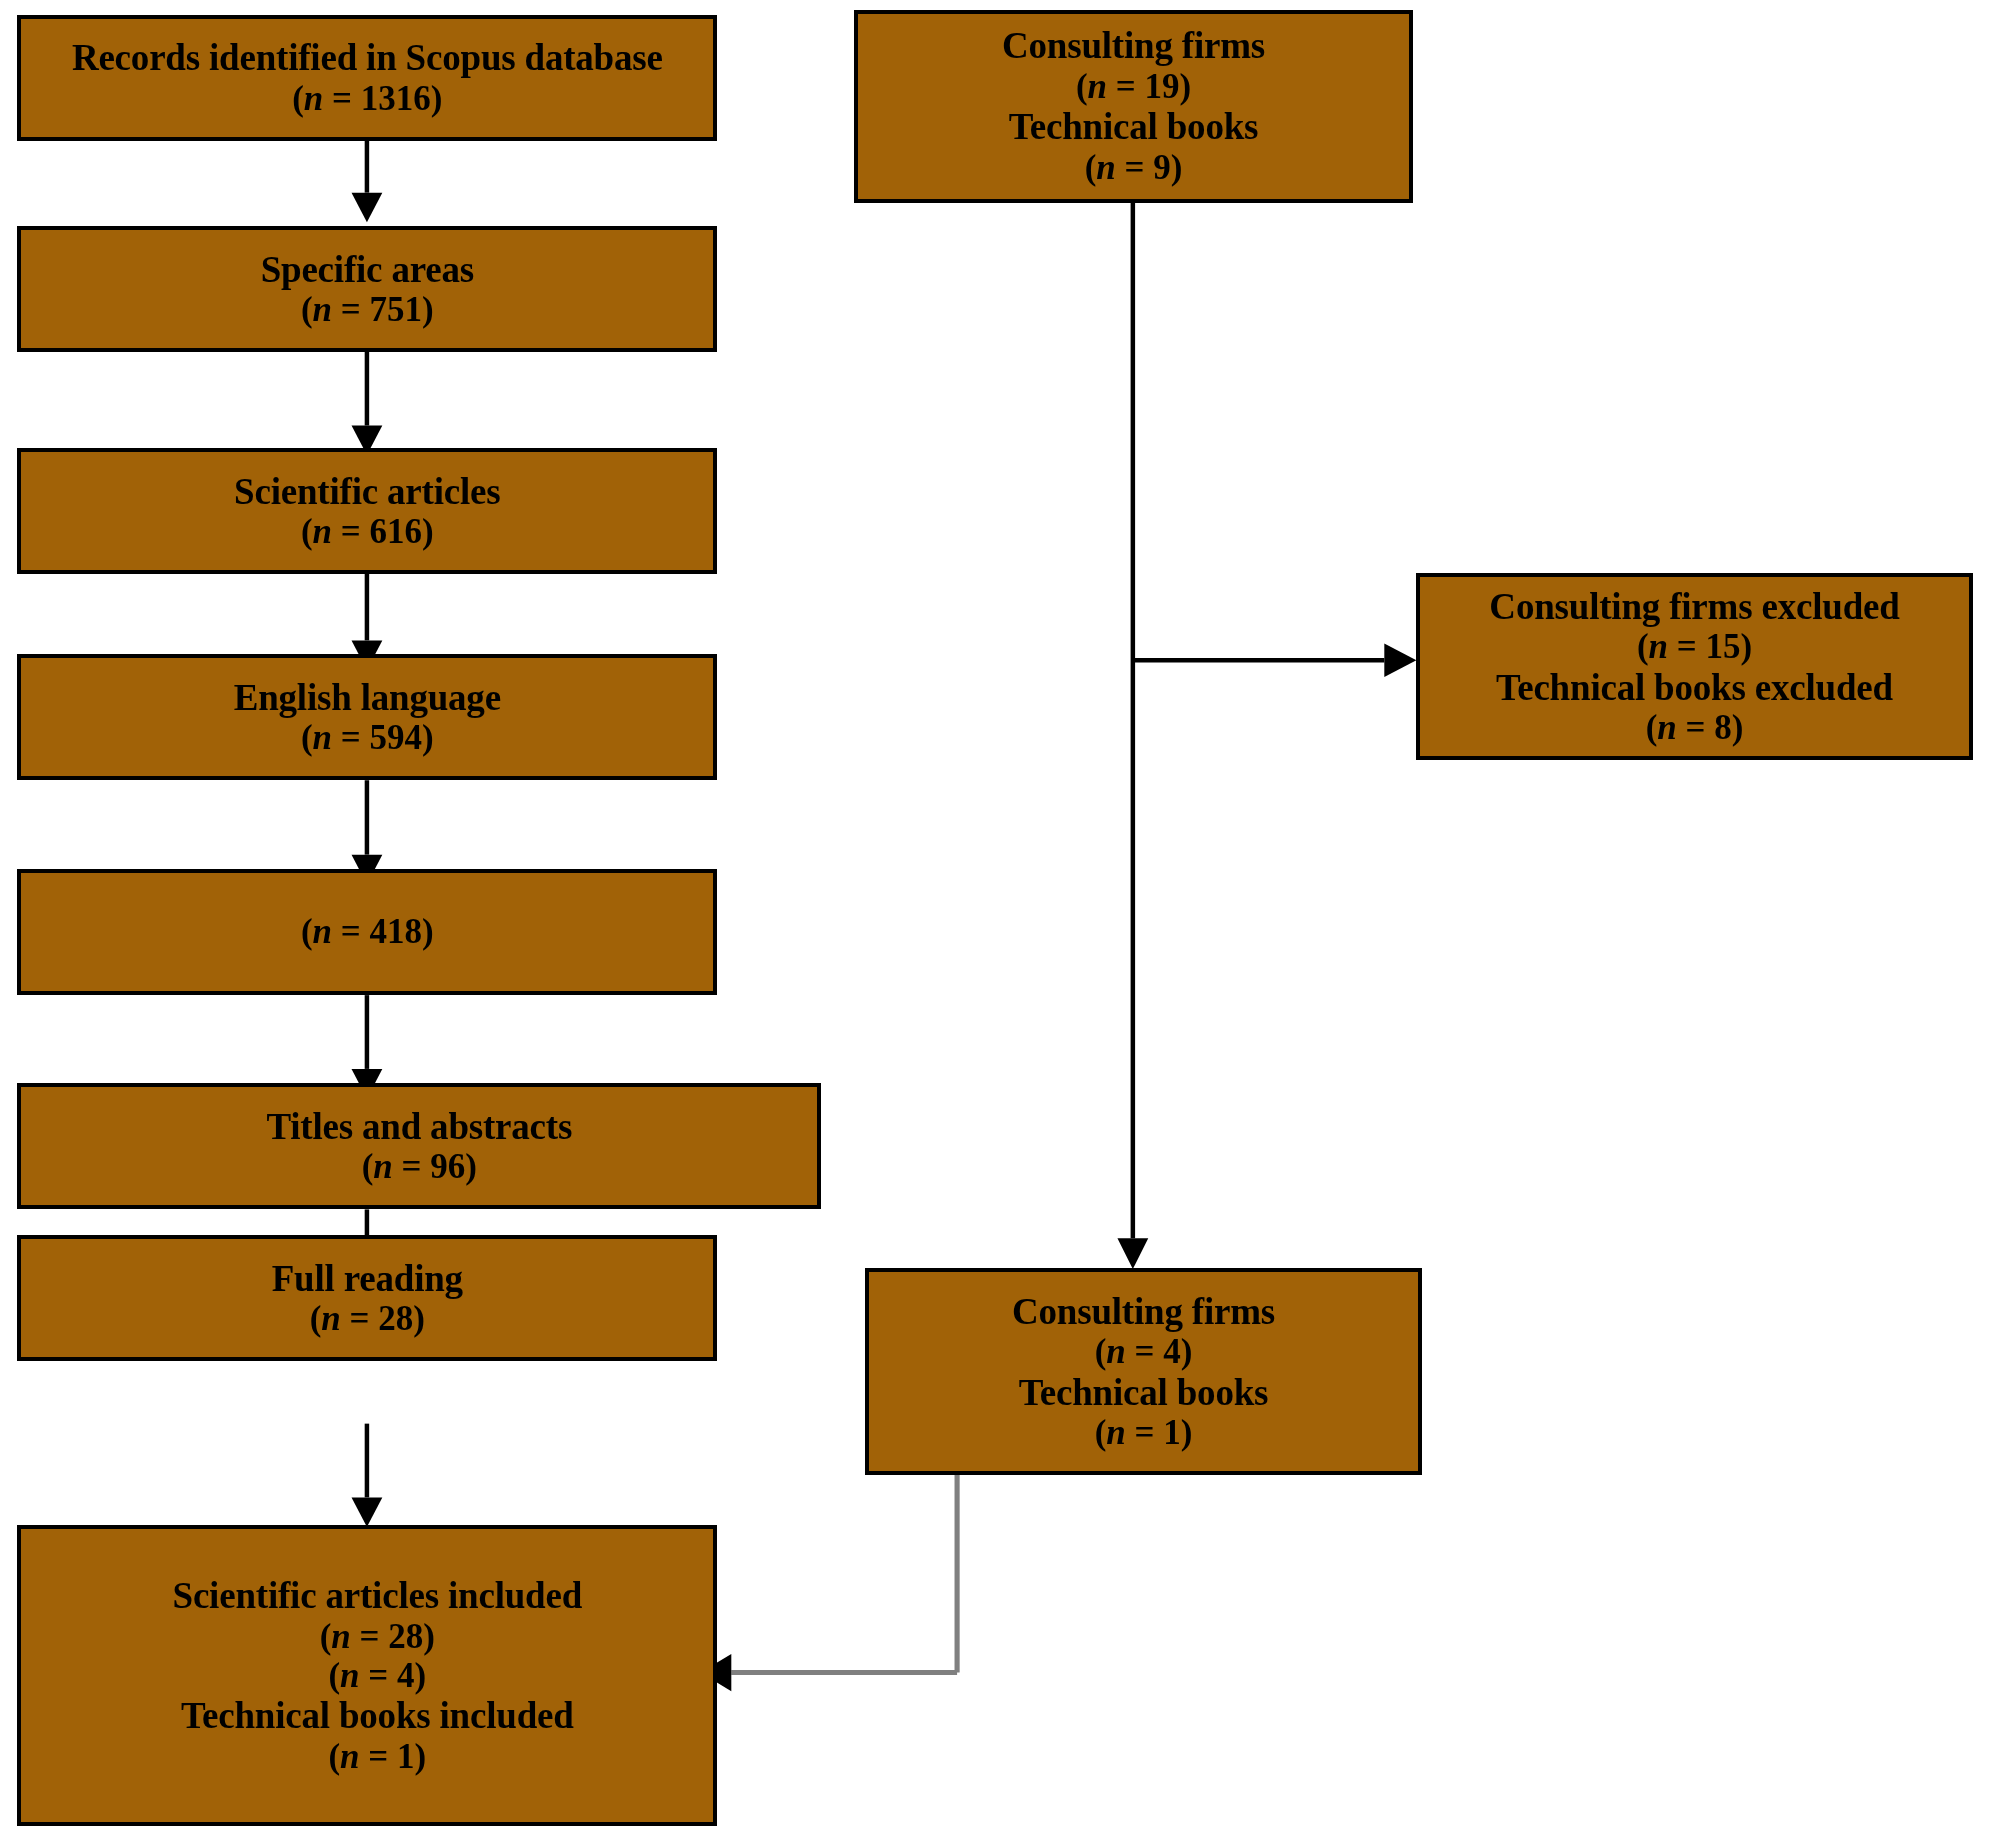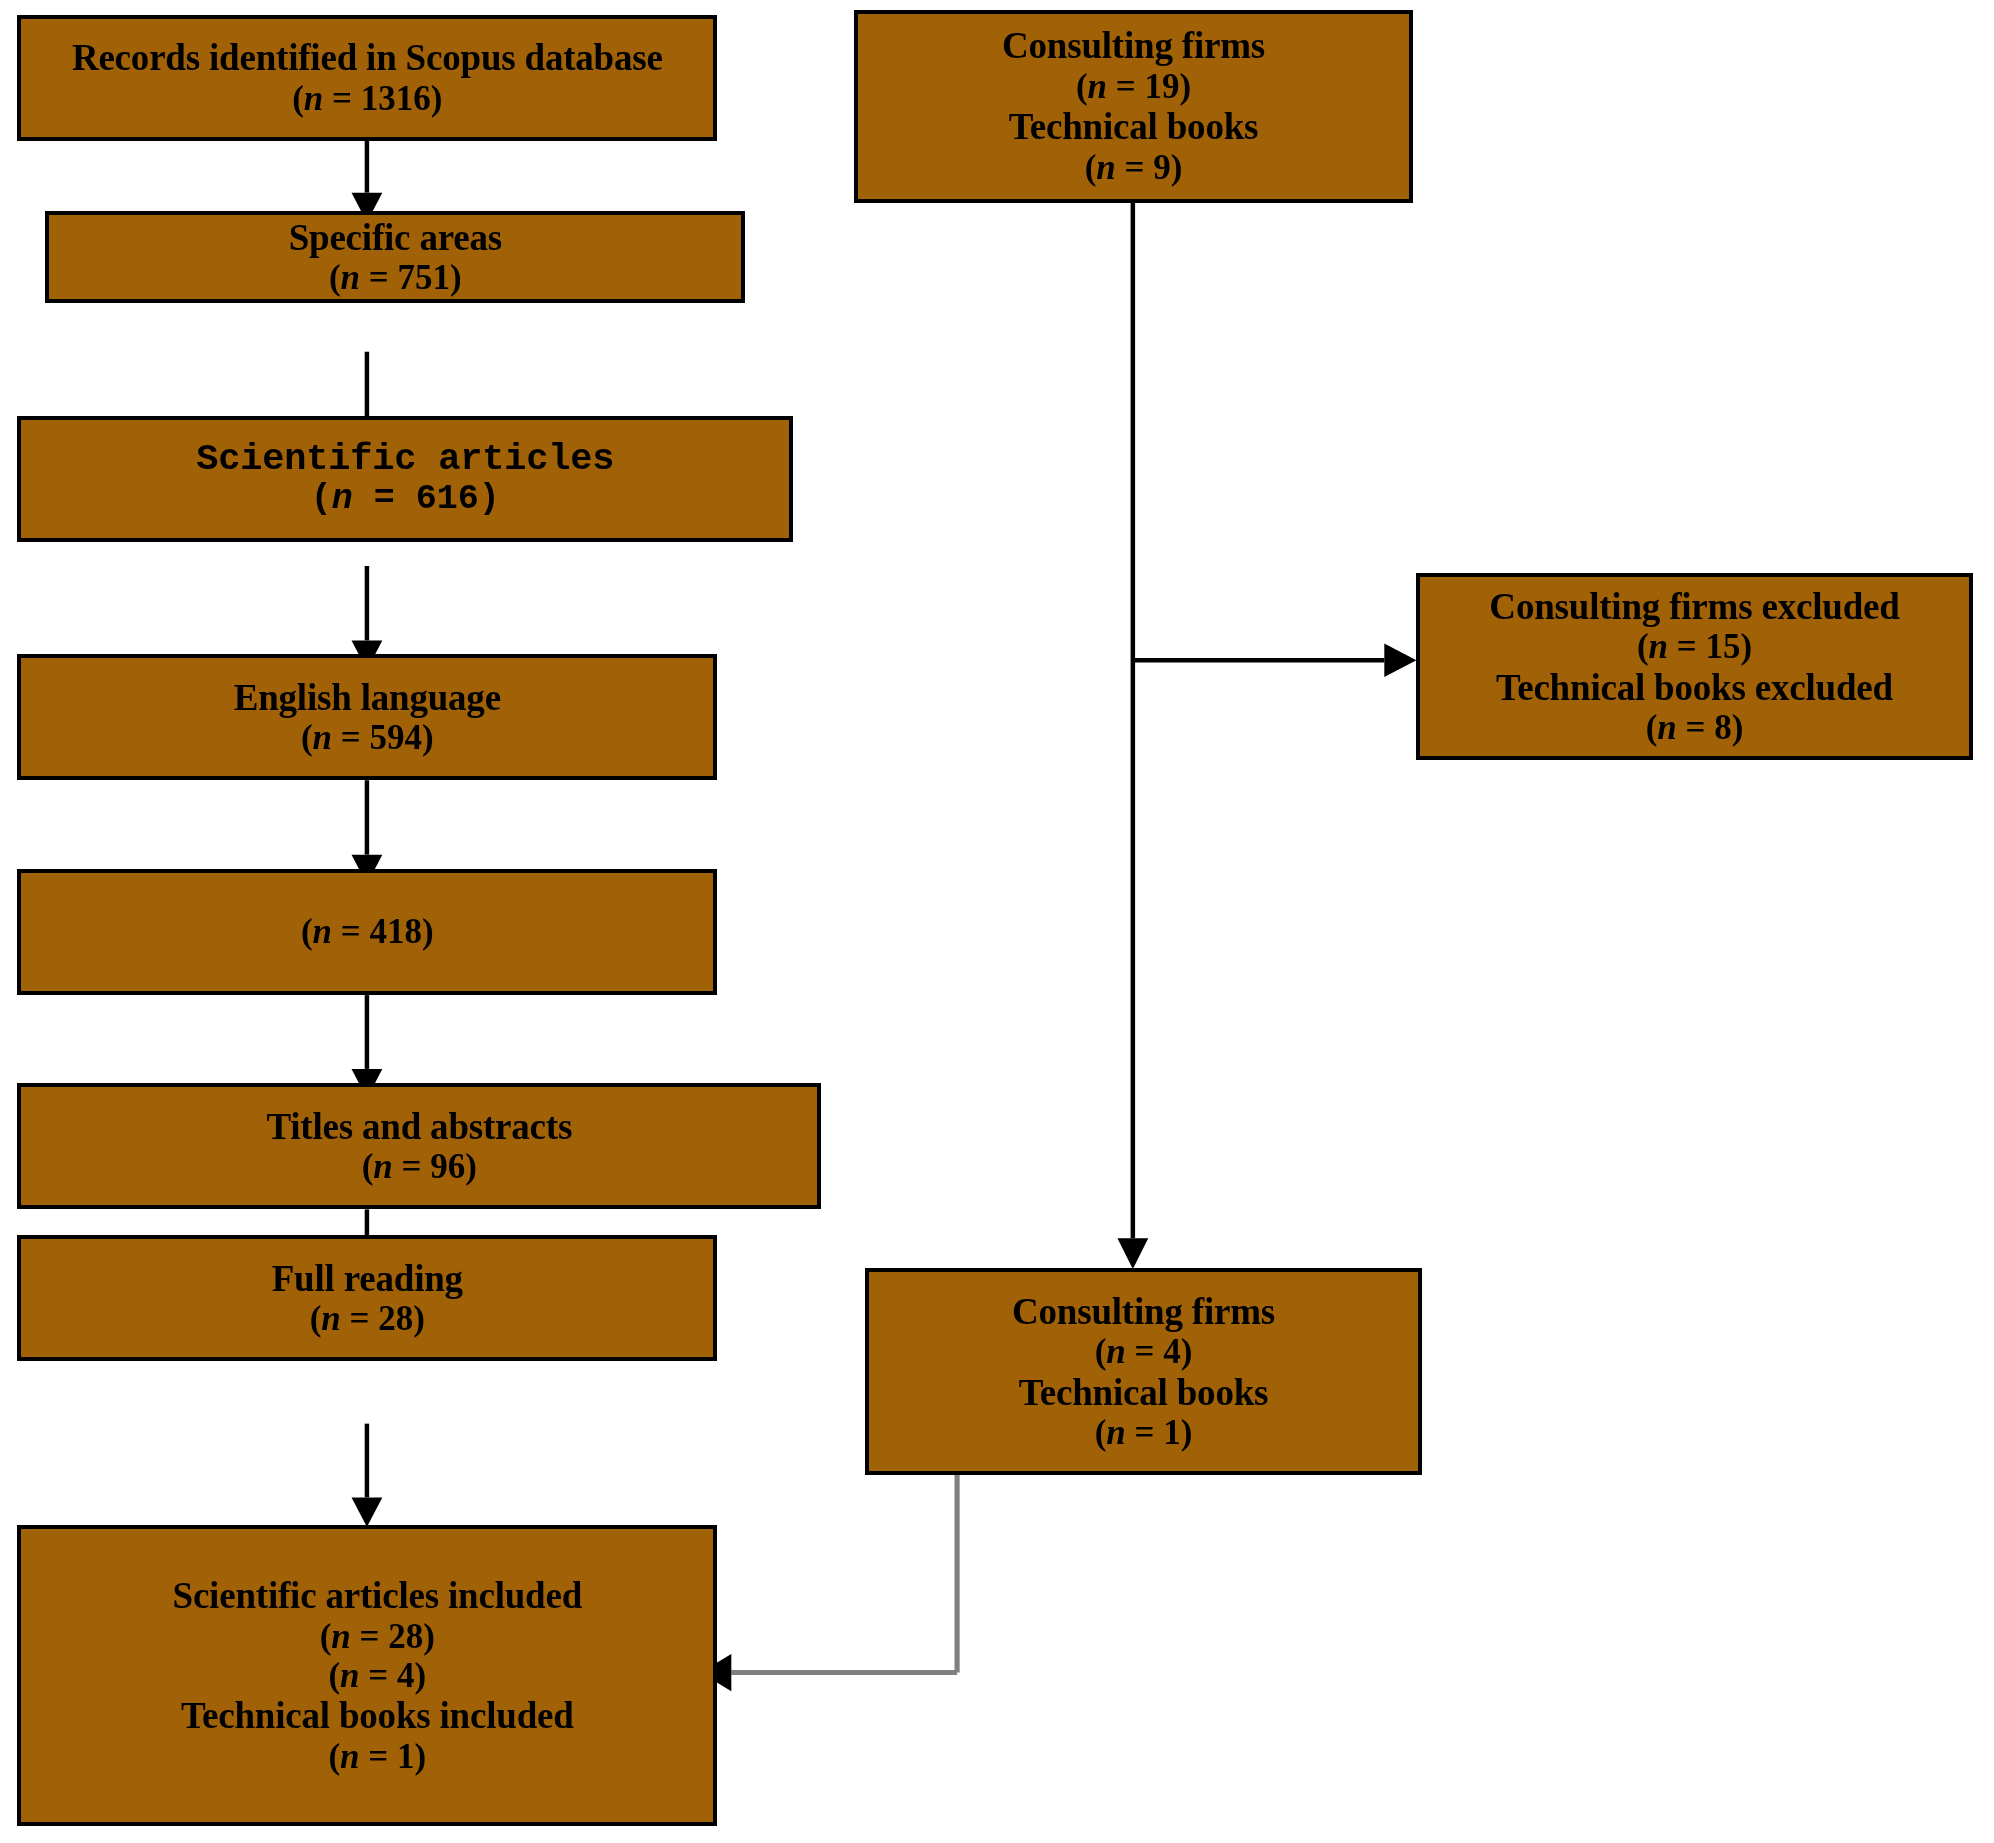--- a/index.html
+++ b/index.html
@@ -96,26 +96,26 @@
       <line x1="1492" y1="2607" x2="1140" y2="2607" stroke="#808080" stroke-width="8"></line>
       <polygon points="1140,2578 1140,2636 1092,2607" fill="#000"></polygon>
     </g>
   </svg>
 
   <div class="node" style="left:17.3px; top:14.8px; width:700px; height:126px;">
     <div class="line1">Records identified in Scopus database</div>
     <div class="nline"><span>(</span><i>n</i><span> = 1316)</span></div>
   </div>
 
-  <div class="node" style="left:17.3px; top:211px; width:700px; height:92px;margin-left:28px;">
+  <div class="node" style="left:17.3px; top:226px; width:700px; height:126px;">
     <div class="line1">Specific areas</div>
     <div class="nline"><span>(</span><i>n</i><span> = 751)</span></div>
   </div>
 
-  <div class="node" style="left:17.3px; top:416px; width:776px; height:126px;font-family:Liberation Mono, monospace;">
+  <div class="node" style="left:17.3px; top:448px; width:700px; height:126px;">
     <div class="line1">Scientific articles</div>
     <div class="nline"><span>(</span><i>n</i><span> = 616)</span></div>
   </div>
 
   <div class="node" style="left:17.3px; top:654px; width:700px; height:126px;">
     <div class="line1">English language</div>
     <div class="nline"><span>(</span><i>n</i><span> = 594)</span></div>
   </div>
 
   <div class="node" style="left:17.3px; top:869px; width:700px; height:126px;">

